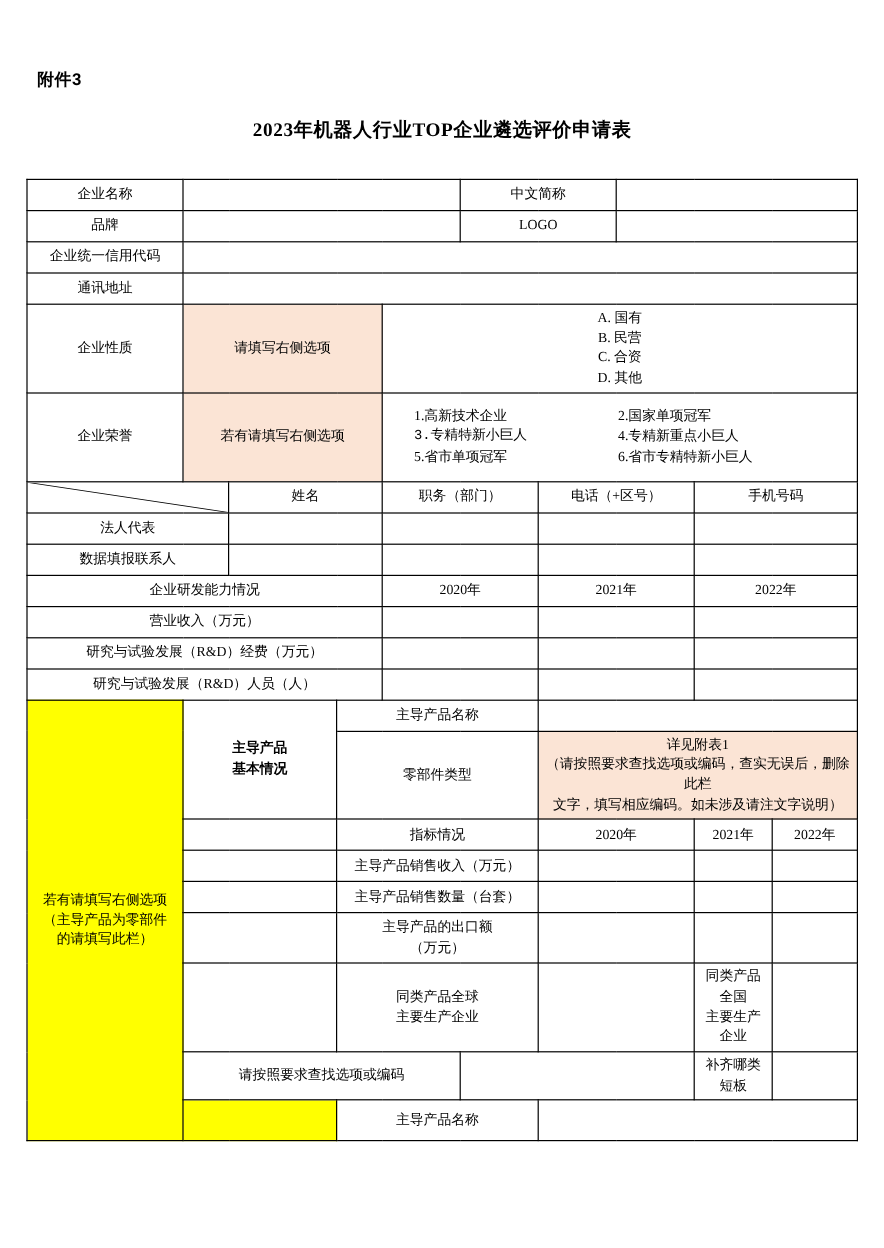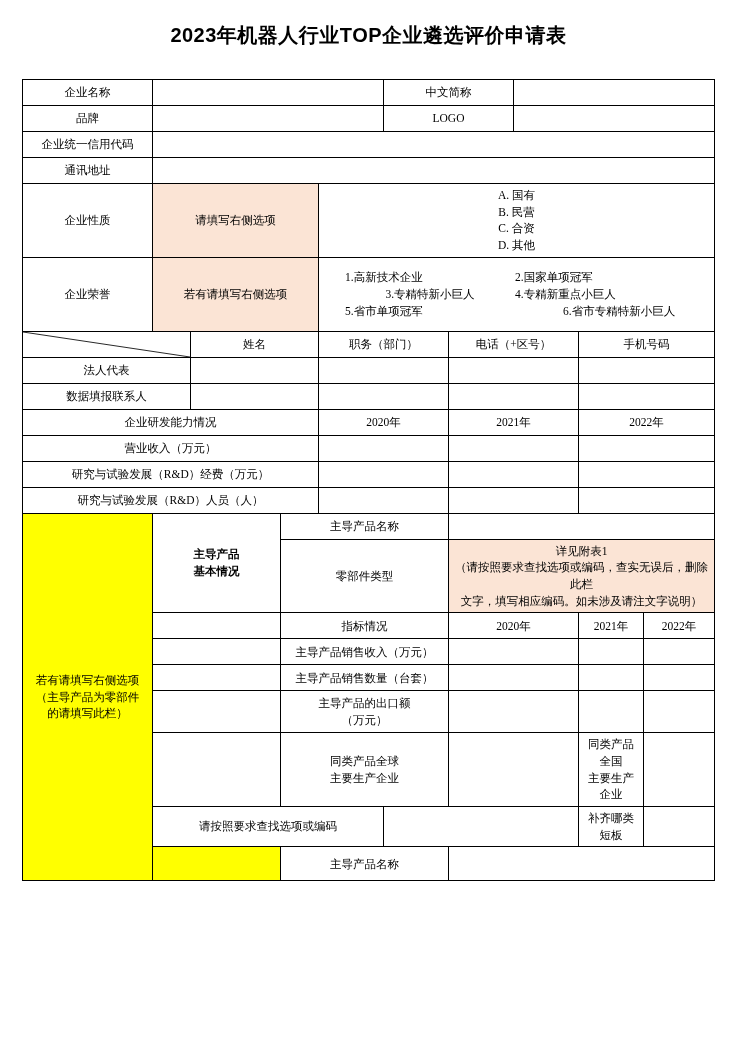--- a/index.html
+++ b/index.html
@@ -25,23 +25,23 @@
   .attach-label {
     font-family: "Liberation Sans", sans-serif;
     font-weight: bold;
     font-size: 14px;
     margin-top: 58px;
     margin-left: 9px;
     letter-spacing: 0.5px;
   }
   .doc-title {
     text-align: center;
-    font-family: Liberation Sans, sans-serif;
+    font-family: Liberation Serif, serif;
     font-weight: bold;
-    font-size: 20px;
+    font-size: 16px;
     margin-top: 22px;
     letter-spacing: 0.5px;
   }
   table.main {
     border-collapse: collapse;
     width: 692px;
     margin: 0 auto;
     margin-top: 30px;
     table-layout: fixed;
   }
@@ -77,20 +77,21 @@
     width: 100%;
     height: 100%;
   }
   .honor-line { line-height: 1.9; }
 </style>
 </head>
 <body>
 
 <div class="page">
 
+  <div class="attach-label">附件3</div>
 
   <div class="doc-title">2023年机器人行业TOP企业遴选评价申请表</div>
 
   <table class="main">
     <colgroup>
       <col style="width:130px">
       <col style="width:38px">
       <col style="width:90px">
       <col style="width:38px">
       <col style="width:65px">
@@ -141,24 +142,24 @@
 
     <tr>
       <td style="height:74px">企业荣誉</td>
       <td style="height:74px" class="peach" colspan="3">若有请填写右侧选项</td>
       <td style="height:74px" colspan="6" class="honor-line">
         <div class="opt-row" style="padding-left:22px;">
           <span style="width:170px;text-align:left;">1.高新技术企业</span>
           <span style="text-align:left;">2.国家单项冠军</span>
         </div>
         <div class="opt-row" style="padding-left:22px;">
-          <span style="width:170px;text-align:center;">3.专精特新小巨人</span>
+          <span style="width:170px;text-align:left;font-family:Liberation Mono, monospace;">3.专精特新小巨人</span>
           <span style="text-align:left;">4.专精新重点小巨人</span>
         </div>
-        <div class="opt-row" style="padding-left:22px;gap:48px;">
+        <div class="opt-row" style="padding-left:22px;">
           <span style="width:170px;text-align:left;">5.省市单项冠军</span>
           <span style="text-align:left;">6.省市专精特新小巨人</span>
         </div>
       </td>
     </tr>
 
     <tr>
       <td class="tall diag" colspan="2">
         <svg viewBox="0 0 168 36" preserveAspectRatio="none">
           <line x1="0" y1="0" x2="168" y2="36" stroke="#000" stroke-width="1"></line>

